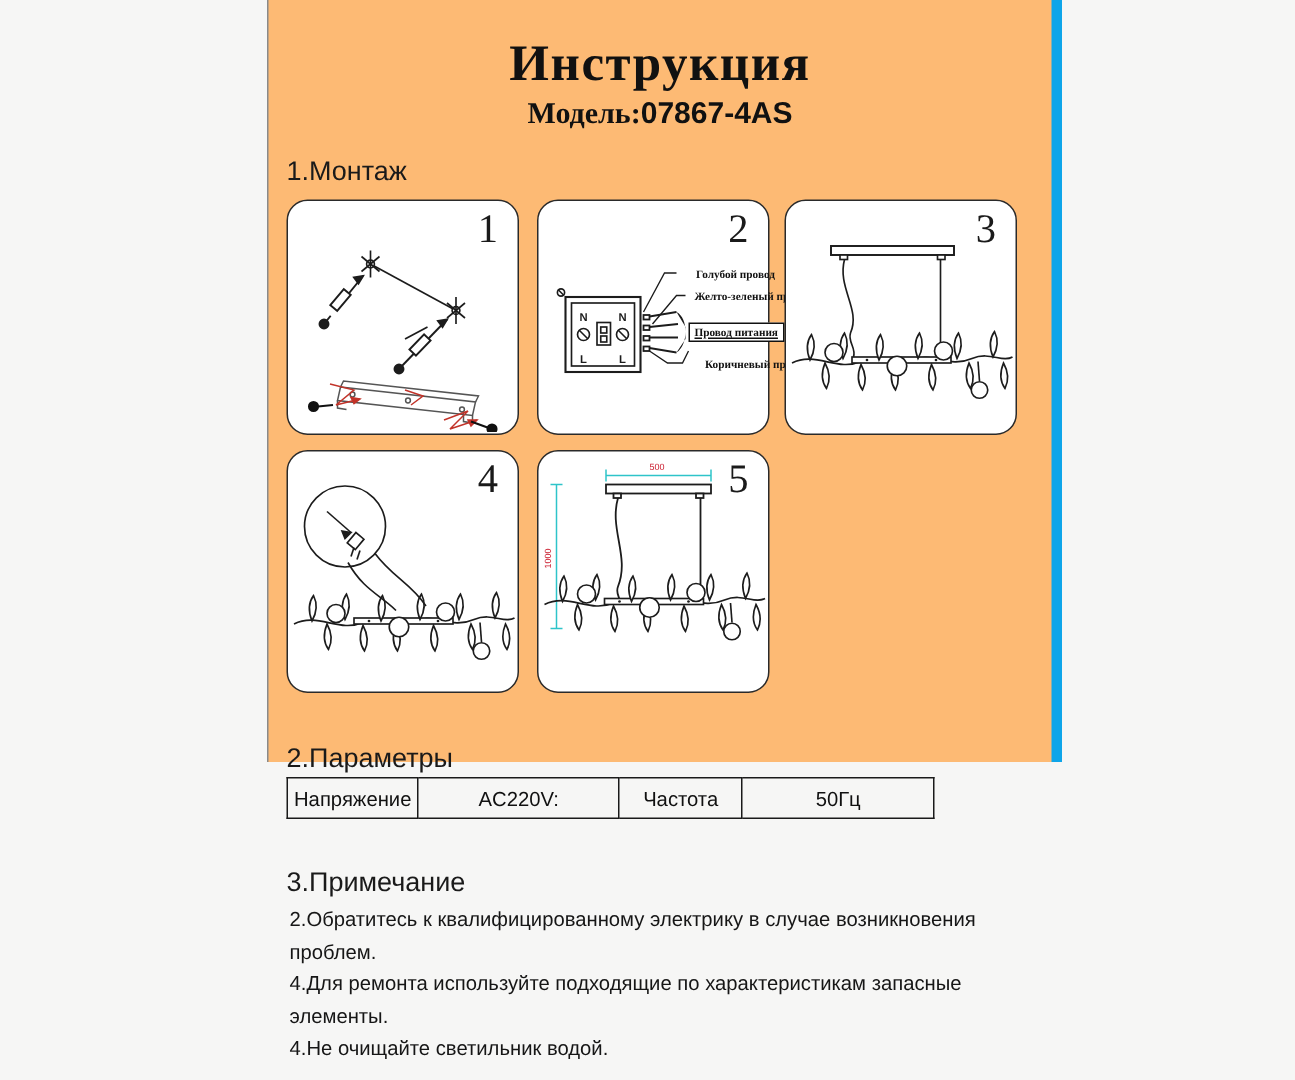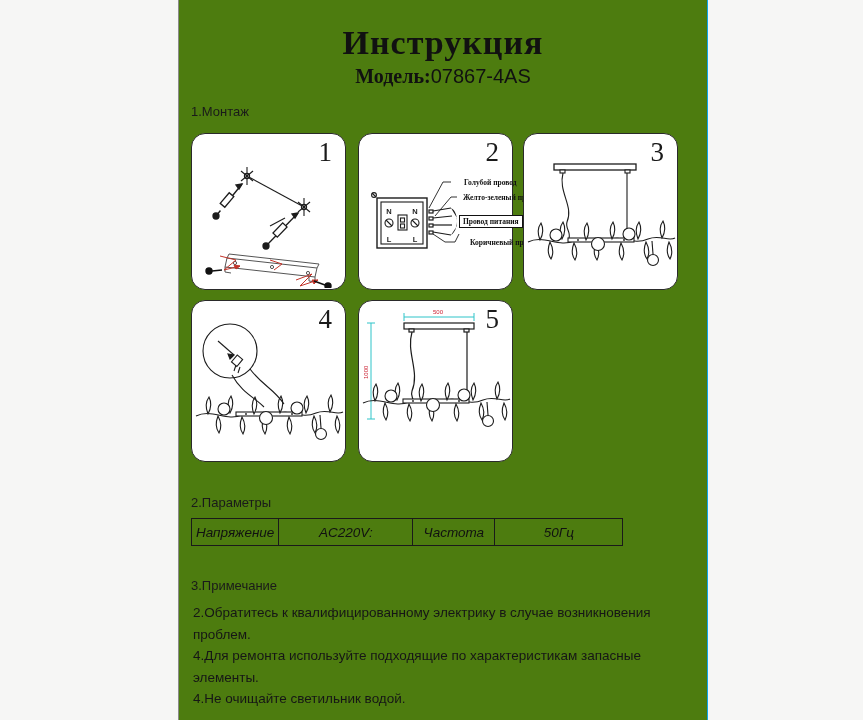--- a/index.html
+++ b/index.html
@@ -1,32 +1,32 @@
 <!DOCTYPE html>
 <html><head>
 <meta charset="utf-8">
 <style>
   * { margin:0; padding:0; box-sizing:border-box; }
   html,body { width:863px; height:720px; }
   body { background:#f6f6f5; font-family:"Liberation Sans","DejaVu Sans",sans-serif; color:#111; position:relative; overflow:hidden; }
-  .page { position:absolute; left:178px; top:0; width:530px; height:720px; background:#4d7c0f; border-left:1px solid #8a8a8a; border-right:1px solid #0ea5e9; }
+  .page { position:absolute; left:178px; top:0; width:530px; height:508px; background:#fdba74; border-left:1px solid #8a8a8a; border-right:7px solid #0ea5e9; }
   .title { position:absolute; left:0; top:24px; width:100%; text-align:center; font-family:"Liberation Serif","DejaVu Serif",serif; font-weight:bold; font-size:34px; letter-spacing:1px; }
   .model-line { position:absolute; left:0; top:65px; width:100%; text-align:center; font-size:20px; }
   .model-label { font-family:"Liberation Serif","DejaVu Serif",serif; font-weight:bold; }
-  .model-value { font-family:"Liberation Sans","DejaVu Sans",sans-serif; font-weight:400;text-align:right; }
-  .sec-heading { position:absolute; left:12px; font-size:13px; color:#1a1a1a; }
+  .model-value { font-family:"Liberation Sans","DejaVu Sans",sans-serif; font-weight:700;text-align:right; }
+  .sec-heading { position:absolute; left:12px; font-size:18px; color:#1a1a1a; }
   .panel { position:absolute; width:155px; border:1.5px solid #2a2a2a; border-radius:14px; background:#fff; }
   .panel-num { position:absolute; top:3px; right:13px; font-family:"Liberation Serif","DejaVu Serif",serif; font-size:27px; color:#1a1a1a; }
   .panel svg { position:absolute; left:0; top:0; }
   .wire-label { position:absolute; font-family:"Liberation Serif","DejaVu Serif",serif; font-size:7.5px; font-weight:bold; color:#111; white-space:nowrap;padding-left:11px; }
   .wire-label.boxed { border:1px solid #111; padding:1px 3px; background:#fff; }
   .dim-text { position:absolute; color:#c23; font-size:6px; line-height:6px; }
   .dim-text.vert { transform:rotate(-90deg); transform-origin:left top; }
   table.params { position:absolute; left:12px; top:518px; border-collapse:collapse; font-size:13.5px; }
-  table.params td { border:1px solid #1a1a1a; height:27px; text-align:center; padding:0 4px;font-style:italic; }
+  table.params td { border:1px solid #1a1a1a; height:27px; text-align:center; padding:0 4px; }
   td.c0 { width:80px; } td.c1 { width:134px; } td.c2 { width:82px; } td.c3 { width:128px;margin-top:17px; }
   .notes-list { position:absolute; left:14px; top:602px; width:514px; font-size:13.5px; line-height:21.5px; color:#161616; }
   .notes-list div { margin:0; }
   .defs-holder { position:absolute; width:0; height:0; overflow:hidden; }
 </style>
 </head>
 <body>
 
 <svg class="defs-holder" aria-hidden="true">
   <defs>
@@ -156,21 +156,21 @@
       </g>
       <g font-family="Liberation Sans, DejaVu Sans, sans-serif" font-size="7.5" font-weight="bold" fill="#1c1c1c" text-anchor="middle">
         <text x="30" y="80">N</text>
         <text x="30" y="108">L</text>
         <text x="56" y="80">N</text>
         <text x="56" y="108">L</text>
       </g>
     </svg>
     <div class="wire-label" style="left:94px; top:44px;">Голубой провод</div>
     <div class="wire-label" style="left:93px; top:59px;">Желто-зеленый провод</div>
-    <div class="wire-label boxed" style="left:100px; top:81px;">Провод питания</div>
+    <div class="wire-label boxed" style="left:100px; top:81px;text-decoration:underline;">Провод питания</div>
     <div class="wire-label" style="left:100px; top:104px;">Коричневый провод</div>
     <div class="panel-num">2</div>
   </div>
 
   <div class="panel" style="left:344px; top:133px; height:157px;">
     <svg width="152" height="154" viewBox="0 0 152 154">
       <g stroke="#1c1c1c" fill="none" stroke-width="1.1">
         <rect x="30" y="30" width="82" height="6" fill="#fff" stroke-width="1.3"></rect>
         <rect x="36" y="36" width="5" height="3" fill="#fff"></rect>
         <rect x="101" y="36" width="5" height="3" fill="#fff"></rect>

